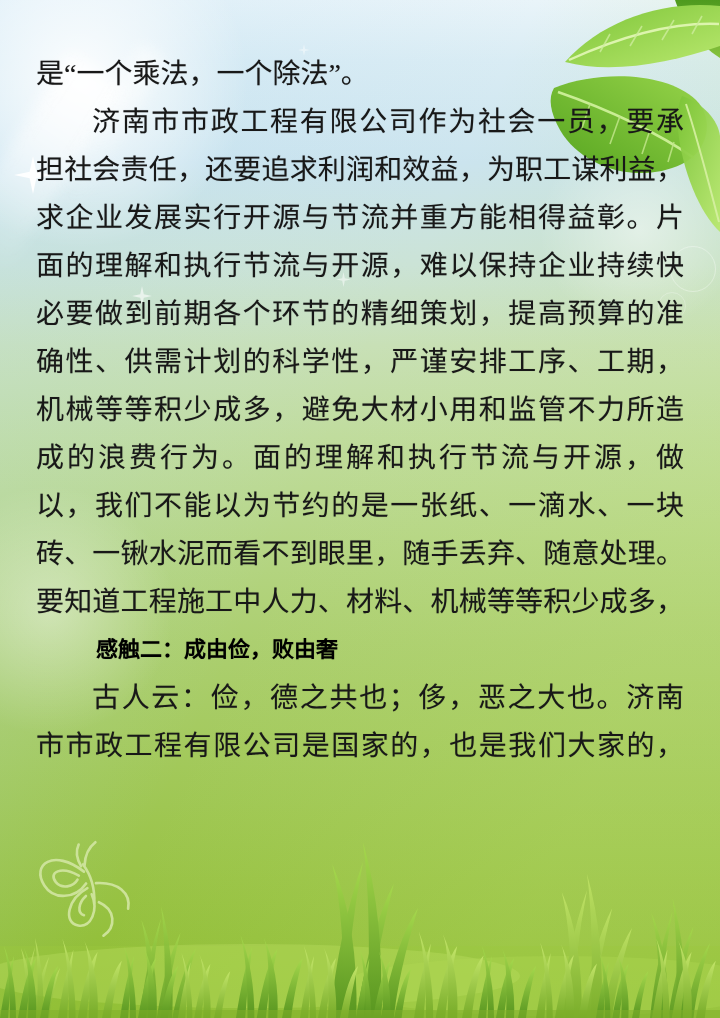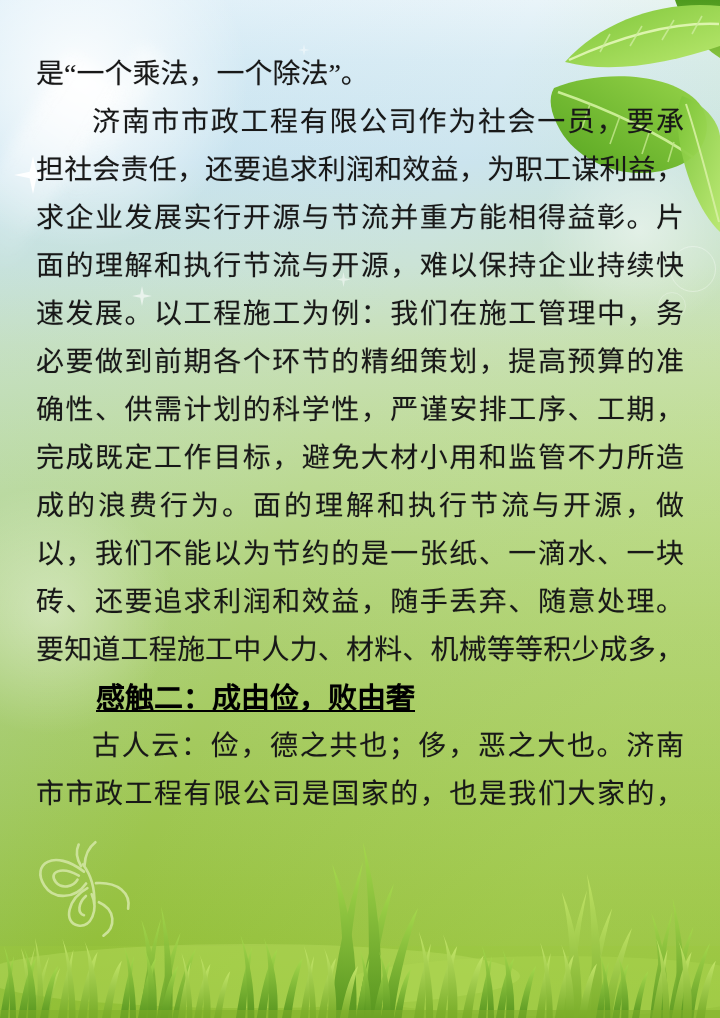--- a/index.html
+++ b/index.html
@@ -52,21 +52,21 @@
     text-align:justify;text-align-last:justify;
     text-justify:inter-character;
     overflow:hidden;white-space:nowrap;
     text-shadow:0 0 1px rgba(0,0,0,0.25);
   }
   .line.end{text-align-last:left;}
   .line.start{text-indent:56px;}
   .line.heading{
     text-align-last:left;text-indent:60px;
     font-family:"Liberation Sans","DejaVu Sans",sans-serif;
-    font-weight:700;font-size:29px;color:#000;text-decoration:underline;
+    font-weight:700;font-size:22px;color:#000;
   }
 </style>
 </head>
 <body>
 
 <div class="page">
 
   <div class="glow-tl"></div>
   <div class="glow-left"></div>
   <div class="glow-leaf"></div>
@@ -179,26 +179,25 @@
     <use href="#tuft" fill="url(#gb2)" transform="translate(652,200) scale(1.1) translate(0,-200)"></use>
     <rect x="0" y="192" width="720" height="8" fill="#7fae2a" opacity="0.55"></rect>
   </svg>
 
   <main class="doc" id="doc-lines">
       <div class="line end">是“一个乘法，一个除法”。</div>
       <div class="line start">济南市市政工程有限公司作为社会一员，要承</div>
       <div class="line fill">担社会责任，还要追求利润和效益，为职工谋利益，</div>
       <div class="line fill">求企业发展实行开源与节流并重方能相得益彰。片</div>
       <div class="line fill">面的理解和执行节流与开源，难以保持企业持续快</div>
-      <div class="line fill">速发展。以工程施工为例：我们在施工管理中，务</div>
       <div class="line fill">必要做到前期各个环节的精细策划，提高预算的准</div>
       <div class="line fill">确性、供需计划的科学性，严谨安排工序、工期，</div>
-      <div class="line fill">完成既定工作目标，避免大材小用和监管不力所造</div>
+      <div class="line fill">机械等等积少成多，避免大材小用和监管不力所造</div>
       <div class="line fill">成的浪费行为。面的理解和执行节流与开源，做</div>
       <div class="line fill">以，我们不能以为节约的是一张纸、一滴水、一块</div>
-      <div class="line fill">砖、还要追求利润和效益，随手丢弃、随意处理。</div>
+      <div class="line fill">砖、一锹水泥而看不到眼里，随手丢弃、随意处理。</div>
       <div class="line fill">要知道工程施工中人力、材料、机械等等积少成多，</div>
       <div class="line heading">感触二：成由俭，败由奢</div>
       <div class="line start">古人云：俭，德之共也；侈，恶之大也。济南</div>
       <div class="line fill">市市政工程有限公司是国家的，也是我们大家的，</div>
     </main>
 
 </div>
 
 </body></html>

